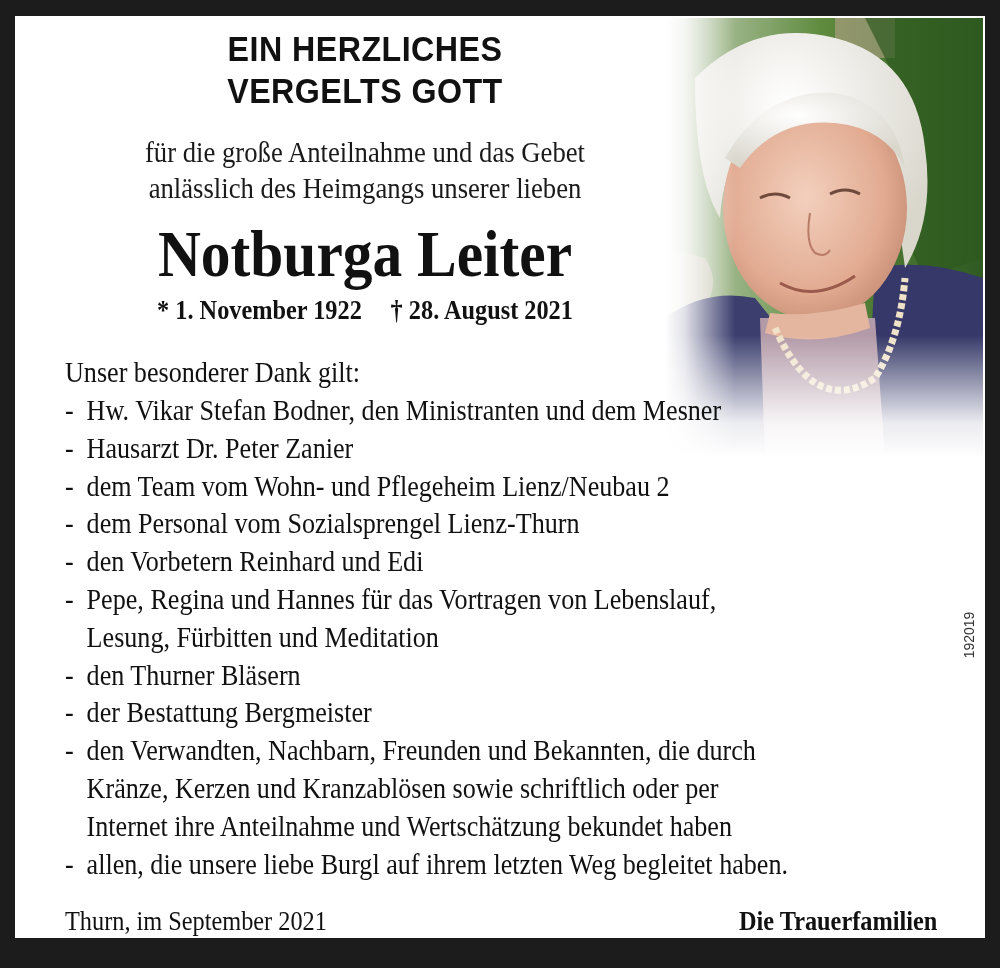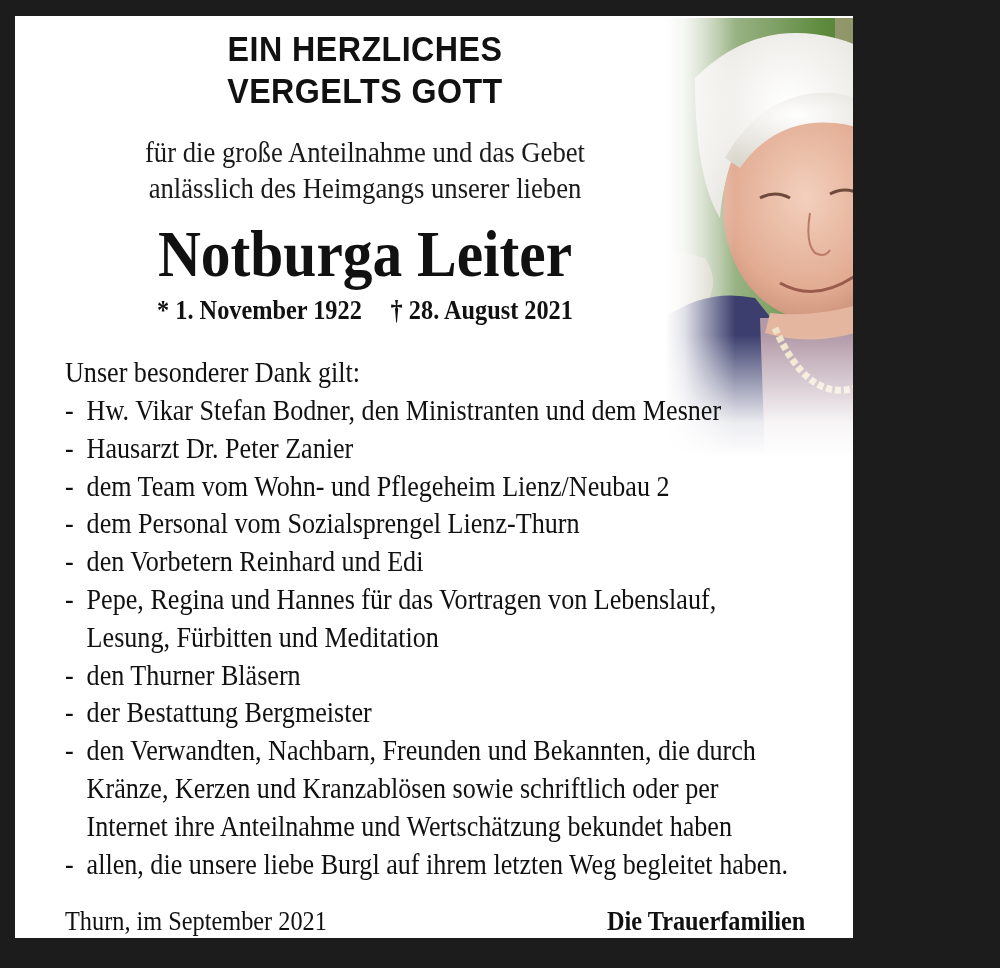--- a/index.html
+++ b/index.html
@@ -1,21 +1,21 @@
 <!DOCTYPE html>
 <html><head>
   <meta charset="utf-8">
   <style>
     html, body { margin: 0; padding: 0; }
     body {
       width: 1000px; height: 968px; background: #1c1c1c; position: relative; overflow: hidden;
       font-family: "Liberation Serif", serif; color: #111;
     }
     .card {
-      position: absolute; left: 15px; top: 16px; width: 838px; height: 922px;
+      position: absolute; left: 15px; top: 16px; width: 970px; height: 922px;
       background: #ffffff; overflow: hidden;
     }
     .photo {
       position: absolute; left: 650px; top: 2px; width: 318px; height: 440px;
       overflow: hidden;
     }
     .photo svg { display: block; }
     .photo-fade {
       position: absolute; inset: 0; pointer-events: none;
       background:

